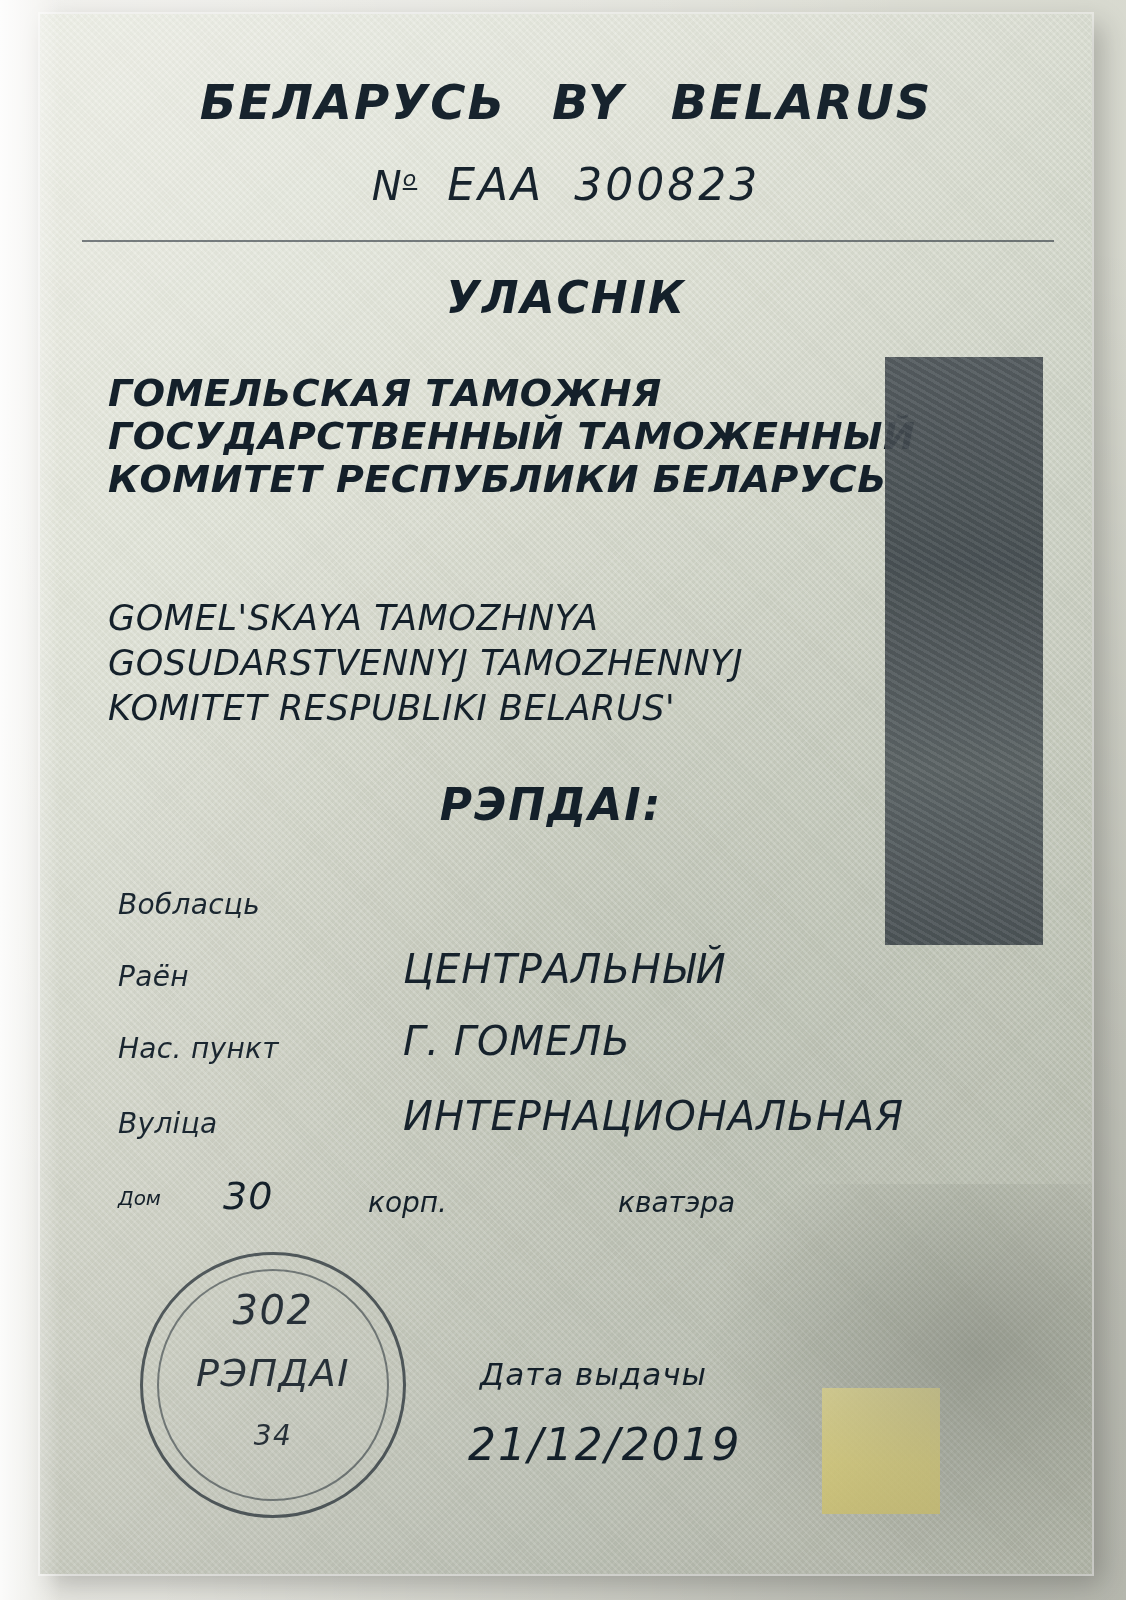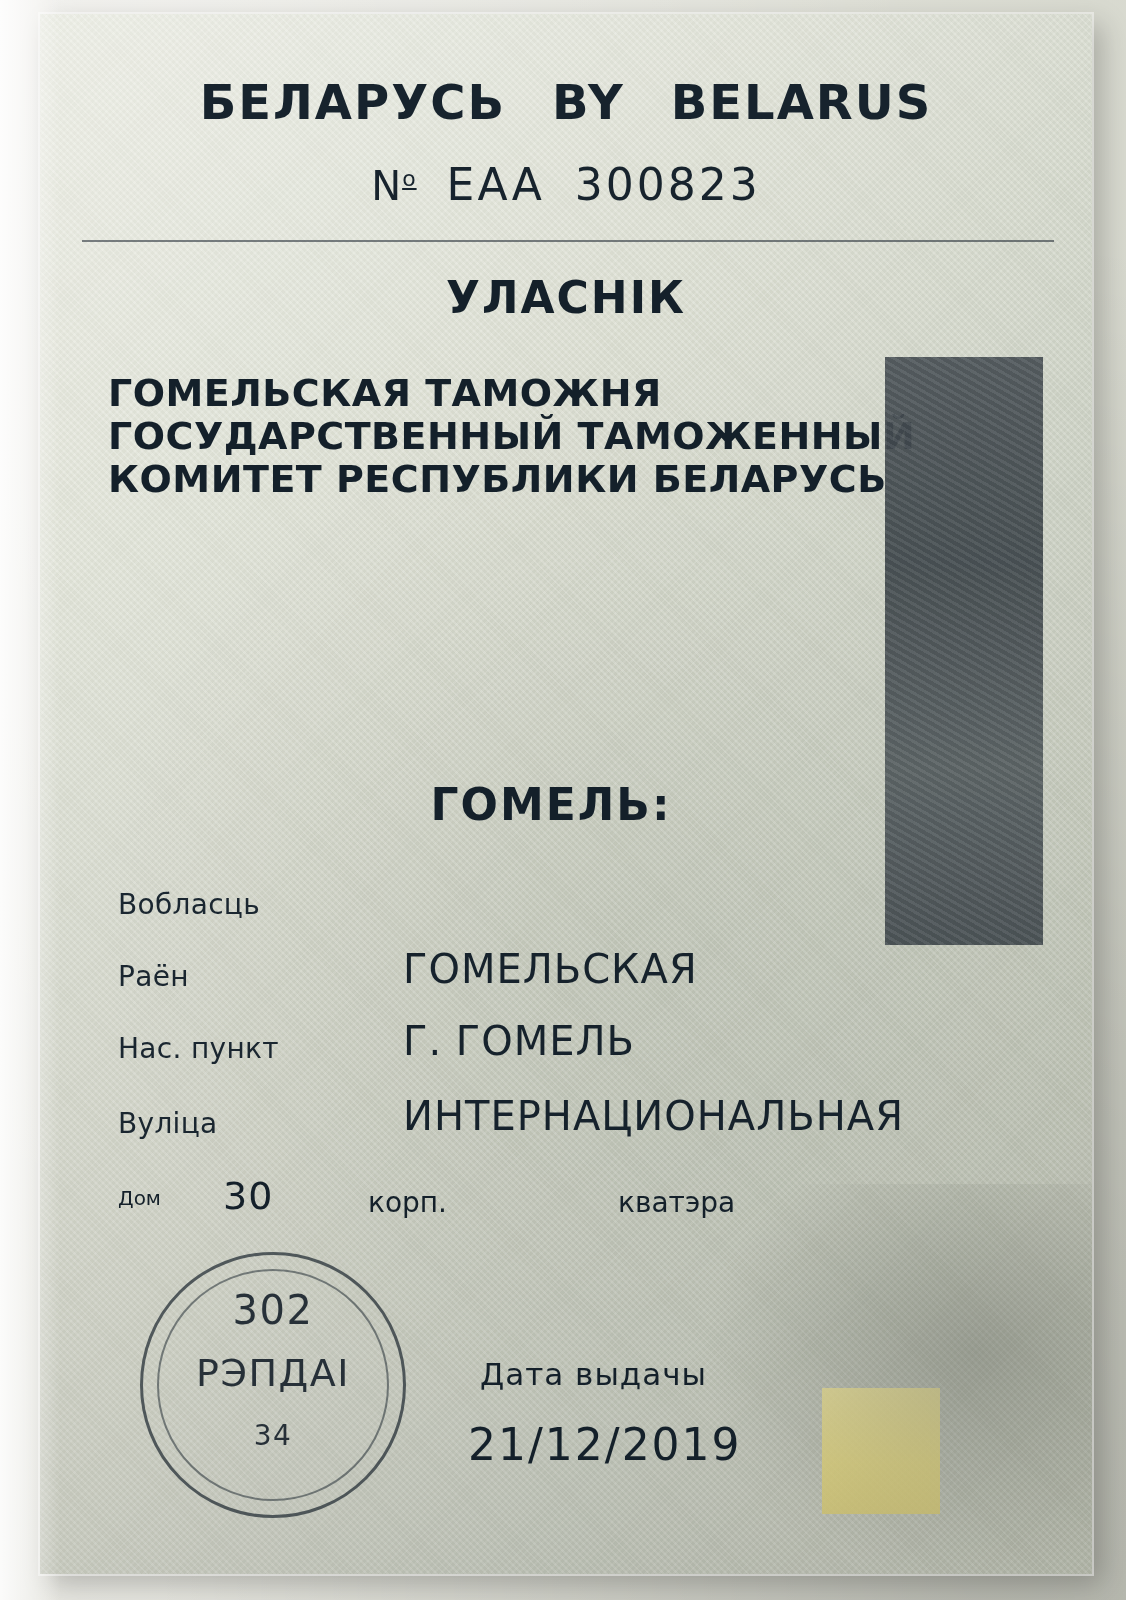--- a/index.html
+++ b/index.html
@@ -45,20 +45,21 @@
     left: 40px;
     top: 14px;
     width: 1052px;
     height: 1560px;
     background:
       linear-gradient(115deg, #e4e6da 0%, #dfe2d6 18%, #d9dccf 42%, #cfd4c6 70%, #c7ccbc 100%);
     box-shadow:
       0 0 0 2px rgba(255,255,255,0.45),
       10px 10px 26px rgba(0,0,0,0.22);
     overflow: hidden;
+    font-style: italic;
   }
   
   .card::before {
     content: "";
     position: absolute;
     inset: 0;
     background-image:
       repeating-linear-gradient(45deg, rgba(255,255,255,0.16) 0 2px, rgba(0,0,0,0.015) 2px 5px),
       repeating-linear-gradient(-45deg, rgba(255,255,255,0.10) 0 2px, rgba(0,0,0,0.012) 2px 5px),
       radial-gradient(circle at 55% 58%, rgba(150,160,140,0.20), rgba(150,160,140,0) 48%);
@@ -337,30 +338,33 @@
       </div>
 
       <div class="rule"></div>
 
       <div class="title-uladnik">УЛАСНІК</div>
 
       <div class="owner-cyr"><span>ГОМЕЛЬСКАЯ ТАМОЖНЯ</span>
 <span>ГОСУДАРСТВЕННЫЙ ТАМОЖЕННЫЙ</span>
 <span>КОМИТЕТ РЕСПУБЛИКИ БЕЛАРУСЬ</span></div>
 
-
-      <div class="title-adras">ГОМЕЛЬ:</div>
+      <div class="owner-lat"><span>GOMEL'SKAYA TAMOZHNYA</span>
+<span>GOSUDARSTVENNYJ TAMOZHENNYJ</span>
+<span>KOMITET RESPUBLIKI BELARUS'</span></div>
+
+      <div class="title-adras">РЭПДАІ:</div>
 
       <div class="addr-row" id="row-voblasc">
         <div class="addr-label">Вобласць</div>
       </div>
 
       <div class="addr-row" id="row-raen">
         <div class="addr-label">Раён</div>
-        <div class="addr-value">ГОМЕЛЬСКАЯ</div>
+        <div class="addr-value">ЦЕНТРАЛЬНЫЙ</div>
       </div>
 
       <div class="addr-row" id="row-vulica">
         <div class="addr-label">Вуліца</div>
         <div class="addr-value">ИНТЕРНАЦИОНАЛЬНАЯ</div>
       </div>
 
       <div class="addr-row" id="row-punkt">
         <div class="addr-label">Нас. пункт</div>
         <div class="addr-value">Г. ГОМЕЛЬ</div>

